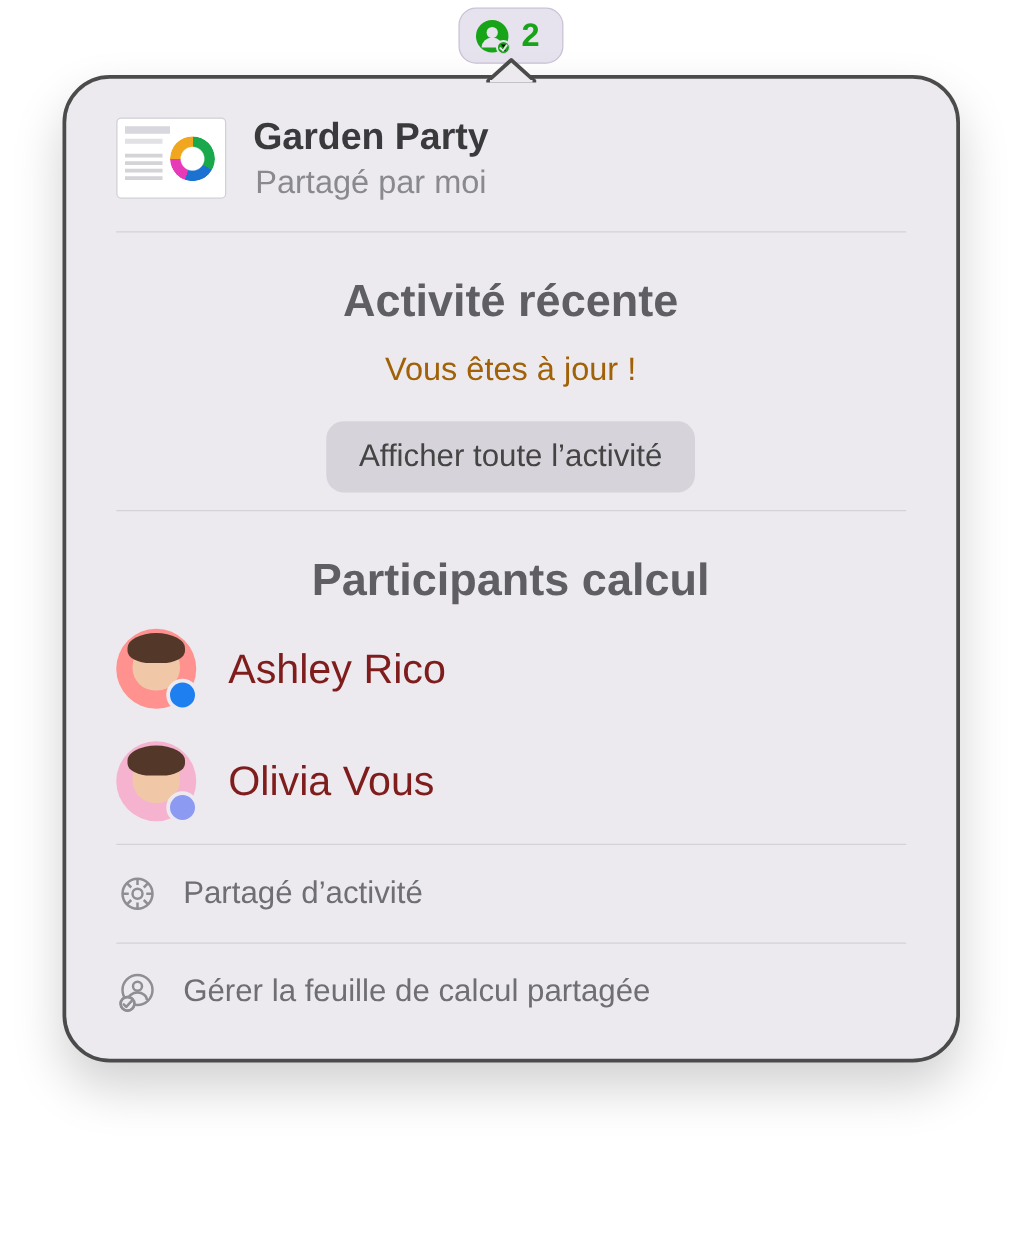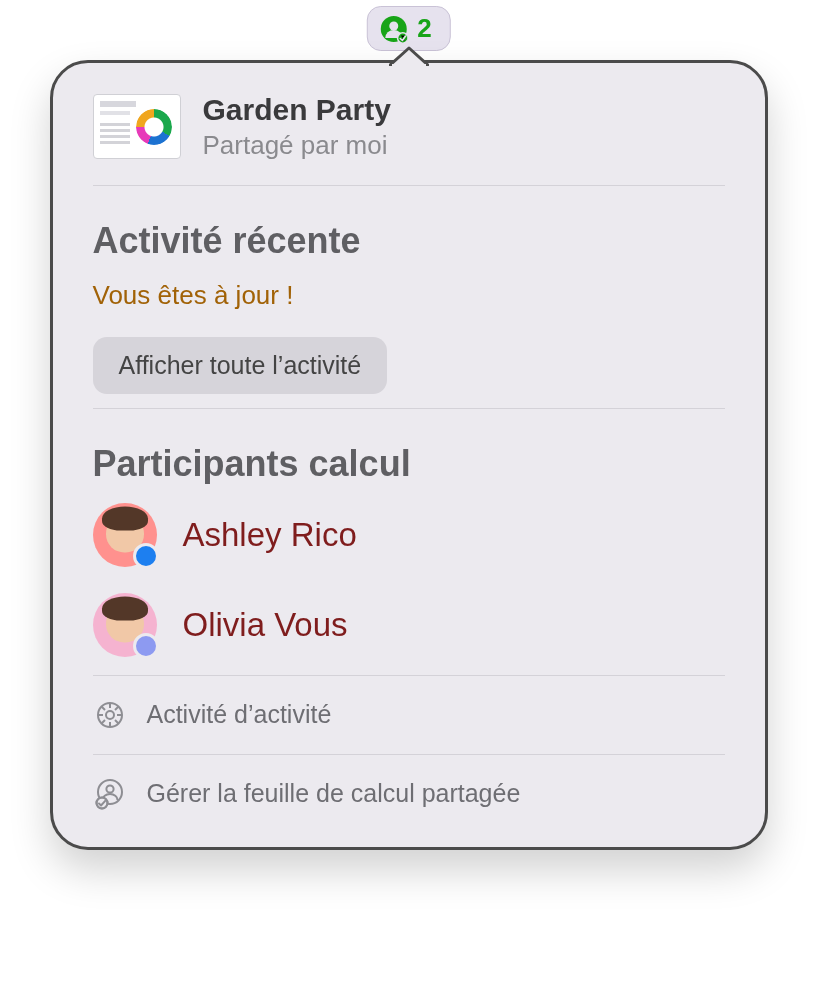--- a/index.html
+++ b/index.html
@@ -64,20 +64,21 @@
     top: -17px;
     left: 50%;
     transform: translateX(-50%);
     width: 40px;
     height: 20px;
   }
   .popover-arrow svg { display:block; }
 
   .sect {
     padding: 0 40px;
+    text-align: center;
   }
 
   
   .doc-header {
     display: flex;
     align-items: center;
     gap: 22px;
     padding-bottom: 24px;
   }
   .thumb {
@@ -288,21 +289,21 @@
           <line x1="16" y1="4" x2="16" y2="9"></line>
           <line x1="16" y1="23" x2="16" y2="28"></line>
           <line x1="4" y1="16" x2="9" y2="16"></line>
           <line x1="23" y1="16" x2="28" y2="16"></line>
           <line x1="7.5" y1="7.5" x2="11" y2="11"></line>
           <line x1="21" y1="21" x2="24.5" y2="24.5"></line>
           <line x1="7.5" y1="24.5" x2="11" y2="21"></line>
           <line x1="21" y1="11" x2="24.5" y2="7.5"></line>
         </svg>
       </span>
-      <span>Activité d’activité</span>
+      <span>Partagé d’activité</span>
     </div>
 
     <div class="divider"></div>
 
     <div class="footer-row" style="padding-bottom:6px;">
       <span class="footer-icon">
         <svg width="34" height="34" viewBox="0 0 34 34" fill="none" stroke="#8e8e93" stroke-width="2">
           <circle cx="17" cy="15" r="12"></circle>
           <circle cx="17" cy="12" r="3.6"></circle>
           <path d="M9.5 23 a7.5 6 0 0 1 15 0"></path>

